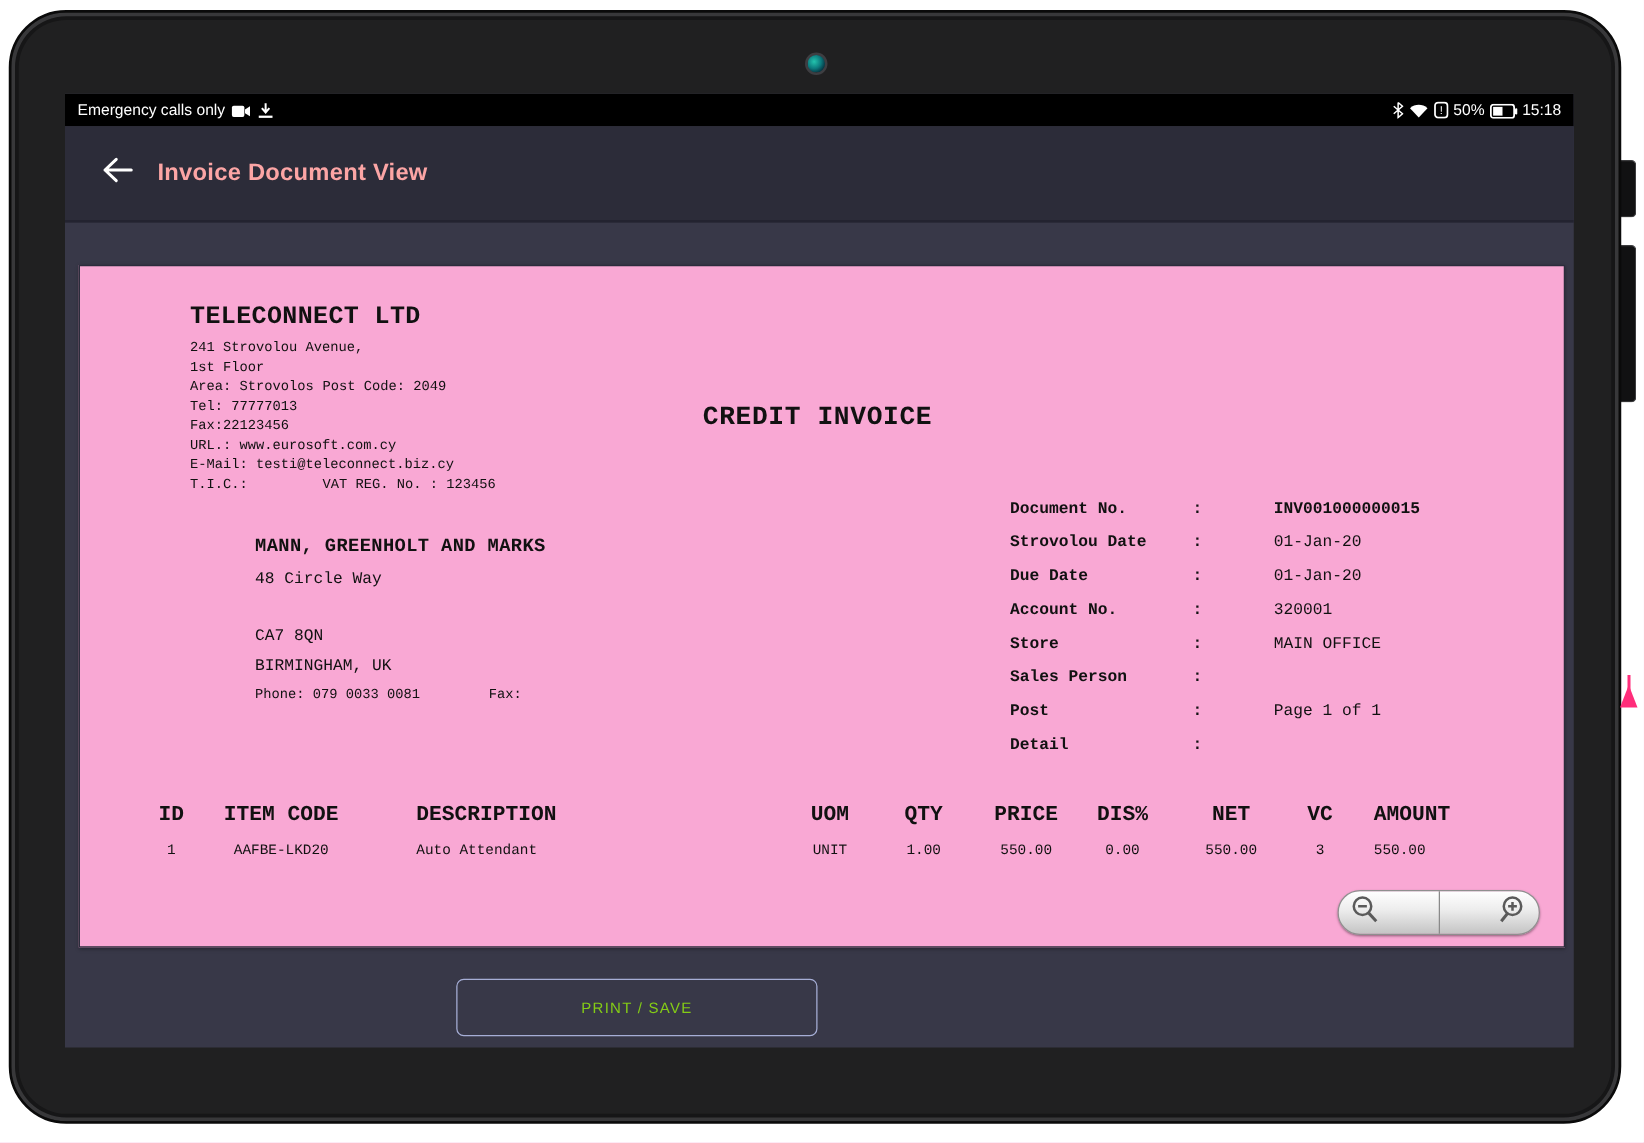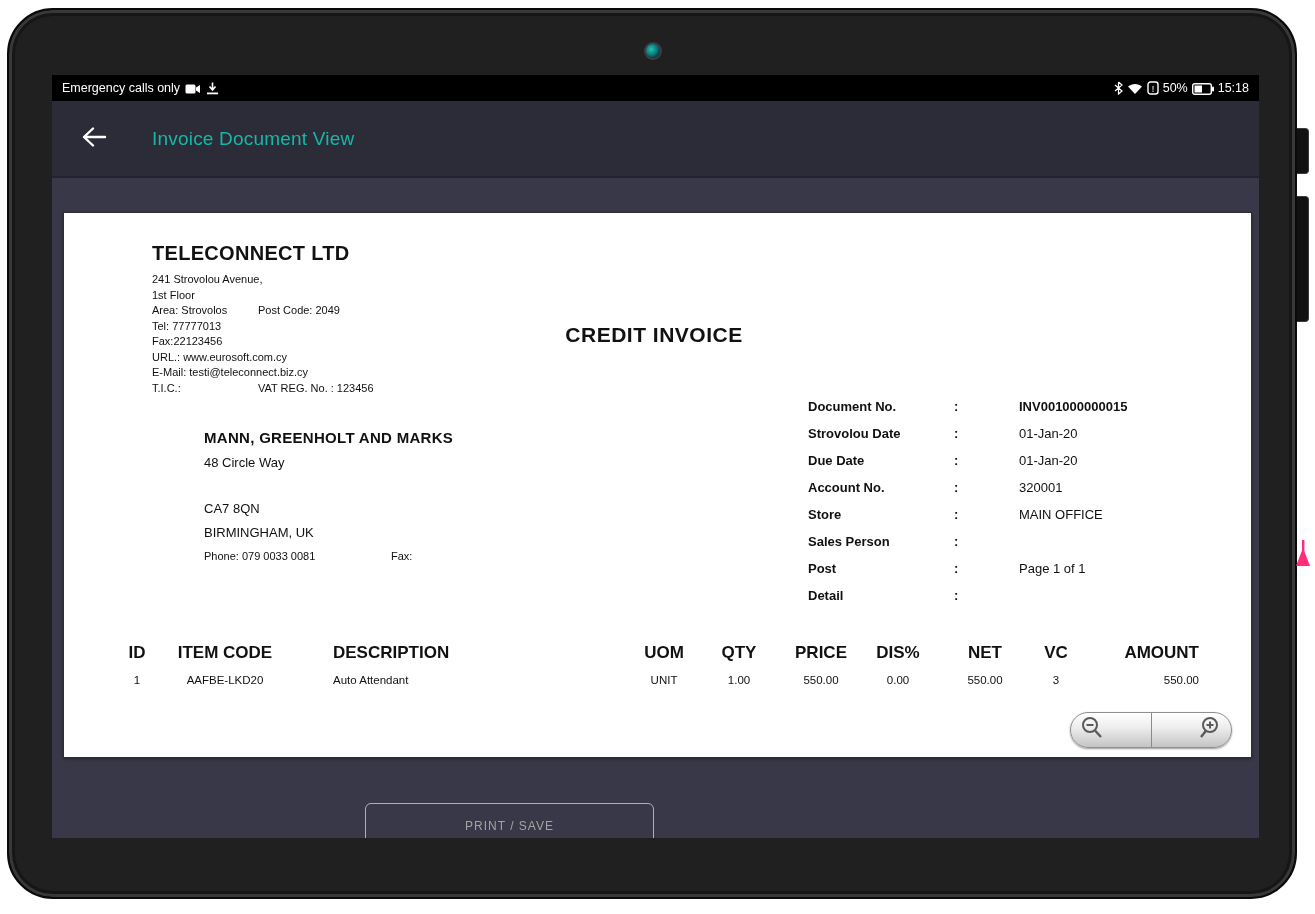--- a/index.html
+++ b/index.html
@@ -23,26 +23,26 @@
                 display:flex; align-items:center; justify-content:space-between; padding:0 10px;
                 color:#fff; font-size:12.5px; }
   .status-left, .status-right { display:flex; align-items:flex-end; gap:5px; }
   .status-right { gap:4px; font-size:12.5px; }
   .sicon { display:inline-flex; align-items:center; }
 
   
   .app-bar { position:absolute; left:0; top:26px; width:100%; height:77px; background:#2c2c39;
              border-bottom:2px solid #232330; display:flex; align-items:center; }
   .back-btn { margin-left:26px; width:32px; height:32px; display:flex; align-items:center; justify-content:center; cursor:pointer; }
-  .app-title { margin-left:42px; color:#14b8a6; font-size:19px; font-weight:normal; letter-spacing:0.2px; }
-
-  
-  .document { position:absolute; left:11px; top:137px; width:1189px; height:546px; background:#ffffff;
+  .app-title { margin-left:16px; color:#fca5a5; font-size:19px; font-weight:bold; letter-spacing:0.2px; }
+
+  
+  .document { position:absolute; left:11px; top:137px; width:1189px; height:546px; background:#f9a8d4;
               border:1px solid #2c2c3c; box-shadow:0 1px 3px rgba(0,0,0,0.35);
-              font-family:Liberation Sans, sans-serif; color:#111; }
+              font-family:Liberation Mono, monospace; color:#111; }
   .doc-abs { position:absolute; }
   .company-name { left:88px; top:29px; font-size:20px; font-weight:bold; letter-spacing:0.3px; }
   .addr { left:88px; top:59px; font-size:11px; line-height:15.5px; }
   .addr .line { position:relative; white-space:nowrap; }
   .addr .second { position:absolute; left:106px; top:0; }
   .doc-title { left:400px; top:110px; width:380px; text-align:center; font-size:21px; font-weight:bold; letter-spacing:0.5px; }
   .customer { left:140px; top:216px; }
   .cust-name { font-size:15px; font-weight:bold; letter-spacing:0.3px; }
   .cust-line1 { margin-top:9px; font-size:13px; }
   .cust-line2 { margin-top:31px; font-size:13px; }
@@ -62,35 +62,35 @@
   .cell { position:absolute; top:0; white-space:nowrap; }
   .c0 { left:38px;  width:70px;  text-align:center; }
   .c1 { left:101px; width:120px; text-align:center; }
   .c2 { left:269px; width:280px; text-align:left; }
   .c3 { left:560px; width:80px;  text-align:center; }
   .c4 { left:635px; width:80px;  text-align:center; }
   .c5 { left:712px; width:90px;  text-align:center; }
   .c6 { left:794px; width:80px;  text-align:center; }
   .c7 { left:876px; width:90px;  text-align:center; }
   .c8 { left:962px; width:60px;  text-align:center; }
-  .c9 { left:1035px;width:100px; text-align:right; }
+  .c9 { left:1035px;width:100px; text-align:left; }
 
   
   .zoom-pill { position:absolute; left:1018px; top:637px; width:162px; height:36px; border-radius:18px;
                background:linear-gradient(180deg,#ffffff 0%,#ececec 45%,#c4c4c4 100%);
                border:1px solid #8f8f8f; box-shadow:0 1px 2px rgba(0,0,0,0.4); display:flex; }
   .zoom-half { flex:1; display:flex; align-items:center; cursor:pointer; }
   .zoom-half.out { justify-content:flex-start; padding-left:9px; border-right:1px solid #8a8a8a; }
   .zoom-half.in  { justify-content:flex-end; padding-right:9px; }
 
   
   .action-btn { position:absolute; top:708px; width:289px; height:46px; border-radius:6px;
-                border:1.5px solid #a6aed6; background:transparent; color:#a3a3a3;
+                border:1.5px solid #a6aed6; background:transparent; color:#84cc16;
                 font-size:12px; letter-spacing:1px; font-family:"Liberation Sans", sans-serif;
-                display:flex; align-items:center; justify-content:center; cursor:pointer;margin-top:20px; }
+                display:flex; align-items:center; justify-content:center; cursor:pointer; }
   .action-btn.print { left:313px; }
   .action-btn.email { left:611px; }
 
   
   .pointer { position:absolute; left:1295px; top:540px; }
 </style>
 </head>
 <body>
 
 <div class="stage">

